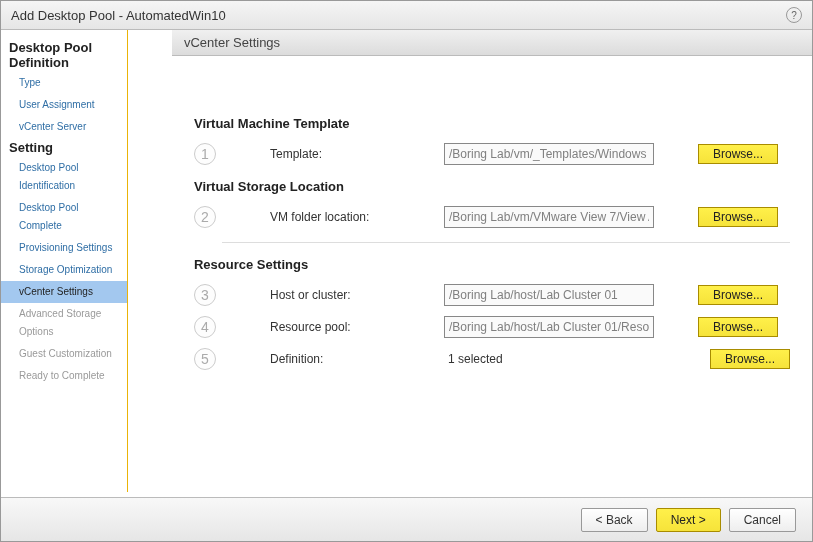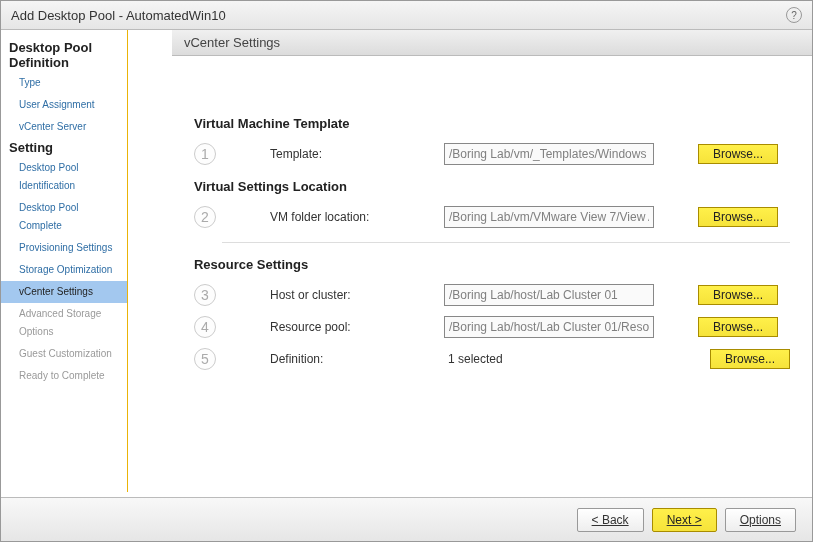--- a/index.html
+++ b/index.html
@@ -141,21 +141,20 @@
       position: absolute;
       bottom: 0; left: 0; right: 0;
       height: 44px;
       background: linear-gradient(#f8f8f8, #e6e6e6);
       border-top: 1px solid #bbb;
       display: flex;
       justify-content: flex-end;
       align-items: center;
       padding: 0 16px;
       gap: 8px;
-      text-decoration: underline;
     }
     .footer-btn {
       border: 1px solid #999;
       background: linear-gradient(#fff, #eee);
       padding: 4px 14px;
       font-size: 12px;
       cursor: pointer;
       color: #333;
       border-radius: 2px;
     }
@@ -196,21 +195,21 @@
     <div class="content-body">
 
       <div class="group-title">Virtual Machine Template</div>
       <div class="field-row">
         <div class="step-badge">1</div>
         <div class="field-label">Template:</div>
         <input class="field-input" type="text" readonly="" value="/Boring Lab/vm/_Templates/Windows" style="">
         <button class="browse-btn">Browse...</button>
       </div>
 
-      <div class="group-title mt">Virtual Settings Location</div>
+      <div class="group-title mt">Virtual Storage Location</div>
       <div class="field-row">
         <div class="step-badge">2</div>
         <div class="field-label">VM folder location:</div>
         <input class="field-input" type="text" readonly="" value="/Boring Lab/vm/VMware View 7/View A" style="">
         <button class="browse-btn">Browse...</button>
       </div>
 
       <div class="divider"></div>
 
       <div class="group-title">Resource Settings</div>
@@ -233,14 +232,14 @@
         <button class="browse-btn">Browse...</button>
       </div>
 
     </div>
   </div>
 </div>
 
 <div class="footer">
   <button class="footer-btn">&lt; Back</button>
   <button class="footer-btn primary">Next &gt;</button>
-  <button class="footer-btn">Options</button>
+  <button class="footer-btn">Cancel</button>
 </div>
 
 </body></html>

